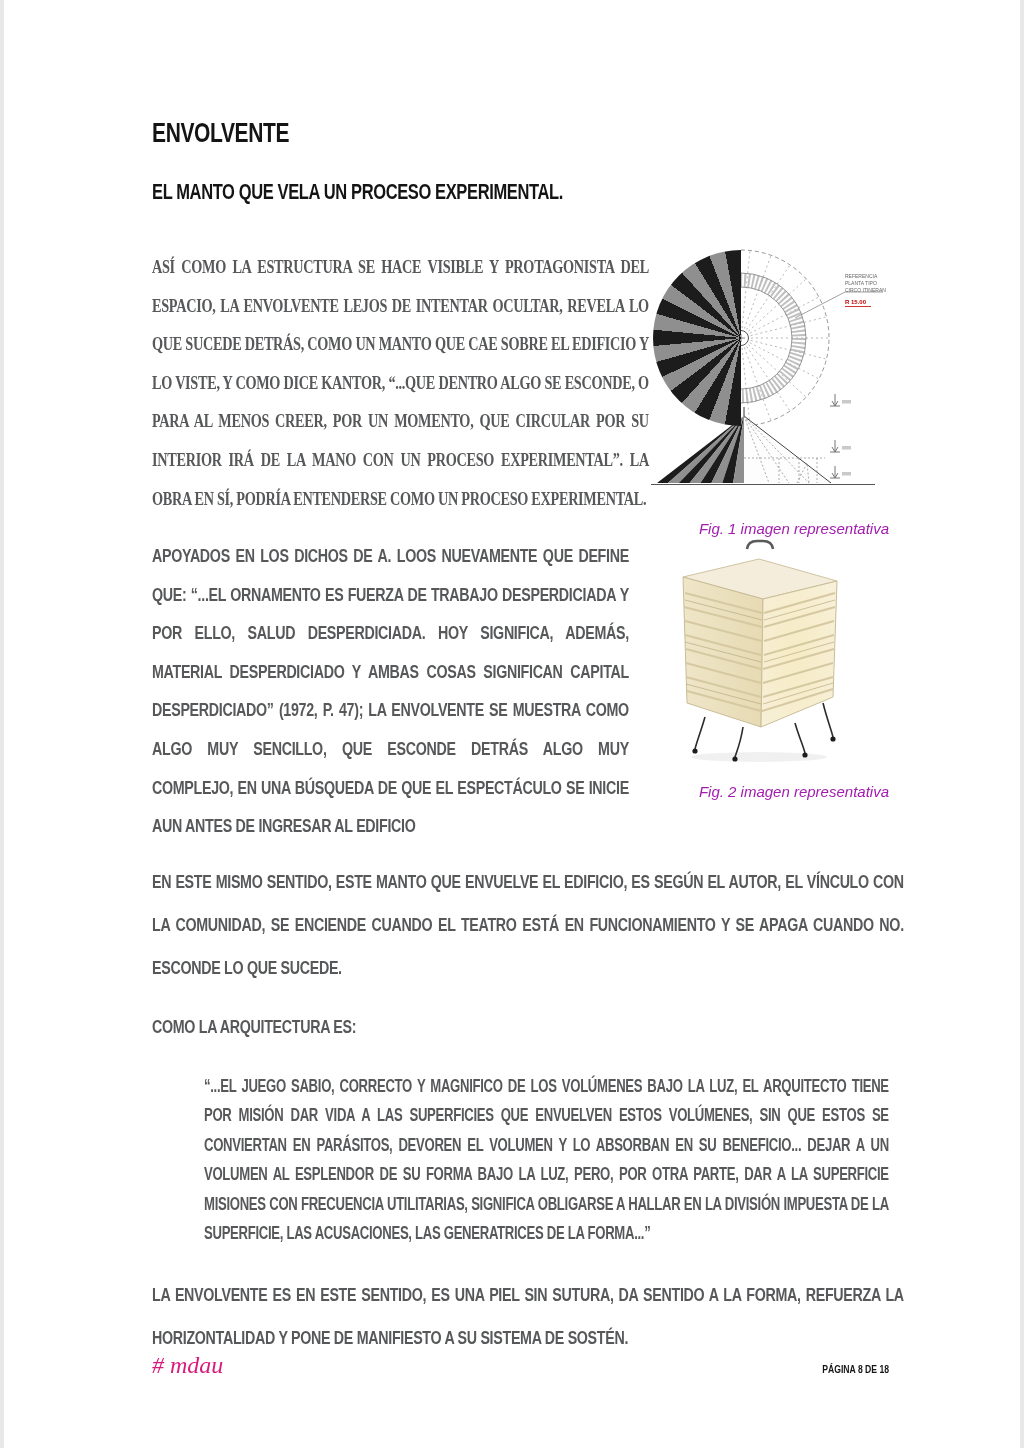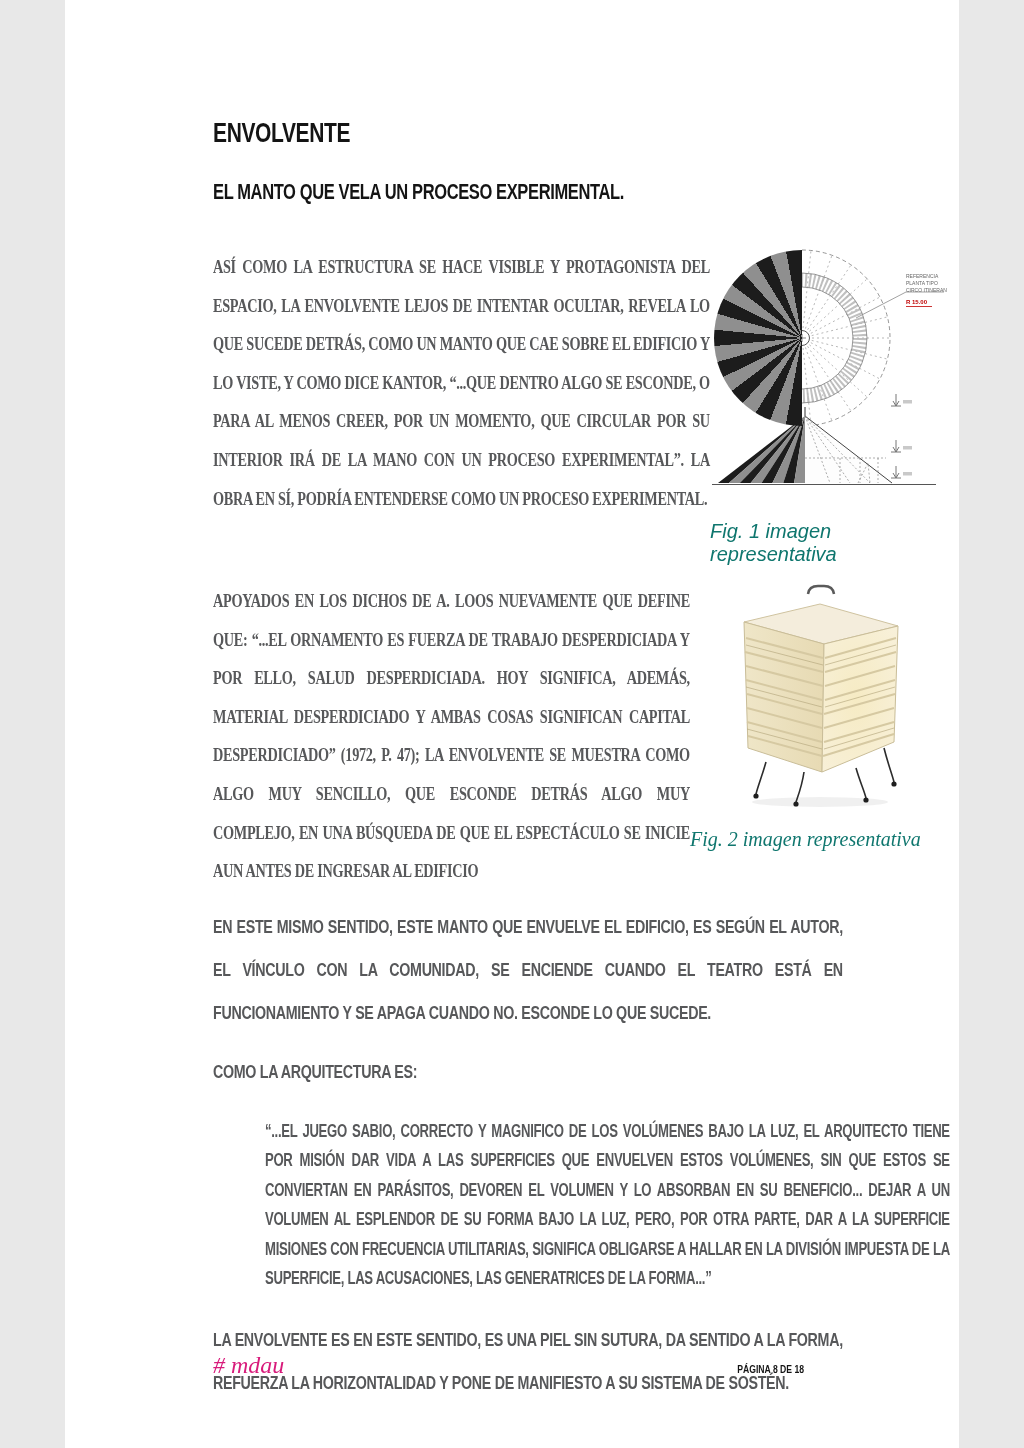--- a/index.html
+++ b/index.html
@@ -1,28 +1,28 @@
 <!DOCTYPE html>
 <html><head>
 <meta charset="utf-8">
 <style>
   html,body{margin:0;padding:0;background:#e8e8e8;}
   .page{
-    position:relative;width:894px;height:1448px;margin:0 auto;background:#ffffff;
+    position:relative;width:1016px;height:1448px;margin:0 auto;background:#ffffff;
     font-family:"Liberation Sans",sans-serif;box-sizing:border-box;
     padding:0 116px 0 148px;overflow:hidden;
   }
   
   .cx{transform:scaleX(0.75);transform-origin:0 0;width:133.3%;}
   .cond-r{display:inline-block;transform:scaleX(0.75);transform-origin:100% 50%;}
   h1.title{margin:118px 0 0 0;font-size:28px;line-height:30px;color:#141414;letter-spacing:-0.5px;font-weight:700;}
   h2.subtitle{margin:32px 0 0 0;font-size:22px;line-height:24px;color:#141414;letter-spacing:-0.5px;font-weight:700;}
   .row{display:flex;align-items:flex-start;}
   .row1{margin-top:44px;}
-  .row2{margin-top:16px;font-family:Liberation Serif, serif;}
+  .row2{margin-top:0px;}
   .col-text1{width:497px;flex:0 0 497px;font-family:Liberation Serif, serif;}
   .col-text2{width:477px;flex:0 0 477px;}
   .para{
     font-size:19px;font-weight:700;color:#57585a;letter-spacing:-0.4px;
     line-height:38.6px;text-align:justify;text-align-last:left;margin:0;
   }
   .para-col{line-height:38.6px;}
   .para-wide{line-height:43px;margin-top:14px;}
   .heading-inline{margin-top:16px;line-height:43px;}
   blockquote.quote{margin:24px 16px 0 52px;width:685px;}
@@ -34,25 +34,25 @@
   .fig1{width:240px;flex:0 0 240px;position:relative;}
   .fig2{width:260px;flex:0 0 260px;position:relative;margin-top:-8px;}
   .fig-art1{position:relative;width:237px;height:262px;}
   .plan-stripes{
     position:absolute;left:4px;top:2px;width:176px;height:176px;border-radius:50%;
     background:repeating-conic-gradient(from 180deg,#1c1c1c 0deg 10.6deg,#8f8f8f 10.6deg 21.2deg);
     clip-path:inset(0 50% 0 0);
   }
   .fig-art2{width:232px;height:240px;margin-left:14px;}
   .caption{
-    font-size:20px;font-style:italic;color:#0f766e;text-align:left;
+    font-size:15px;font-style:italic;color:#a21caf;text-align:right;
     margin-top:10px;font-weight:400;letter-spacing:0;
   }
   .footer{
-    position:absolute;left:148px;right:155px;top:1352px;
+    position:absolute;left:148px;right:131px;top:1352px;
     display:flex;justify-content:space-between;align-items:baseline;
   }
   .brand{font-family:"Liberation Serif",serif;font-style:italic;font-size:24px;color:#d81b7b;}
   .page-label{font-size:11.5px;font-weight:700;color:#141414;letter-spacing:0;}
   svg text{font-family:"Liberation Sans",sans-serif;}
 </style>
 </head>
 <body>
 
 <div class="page">

